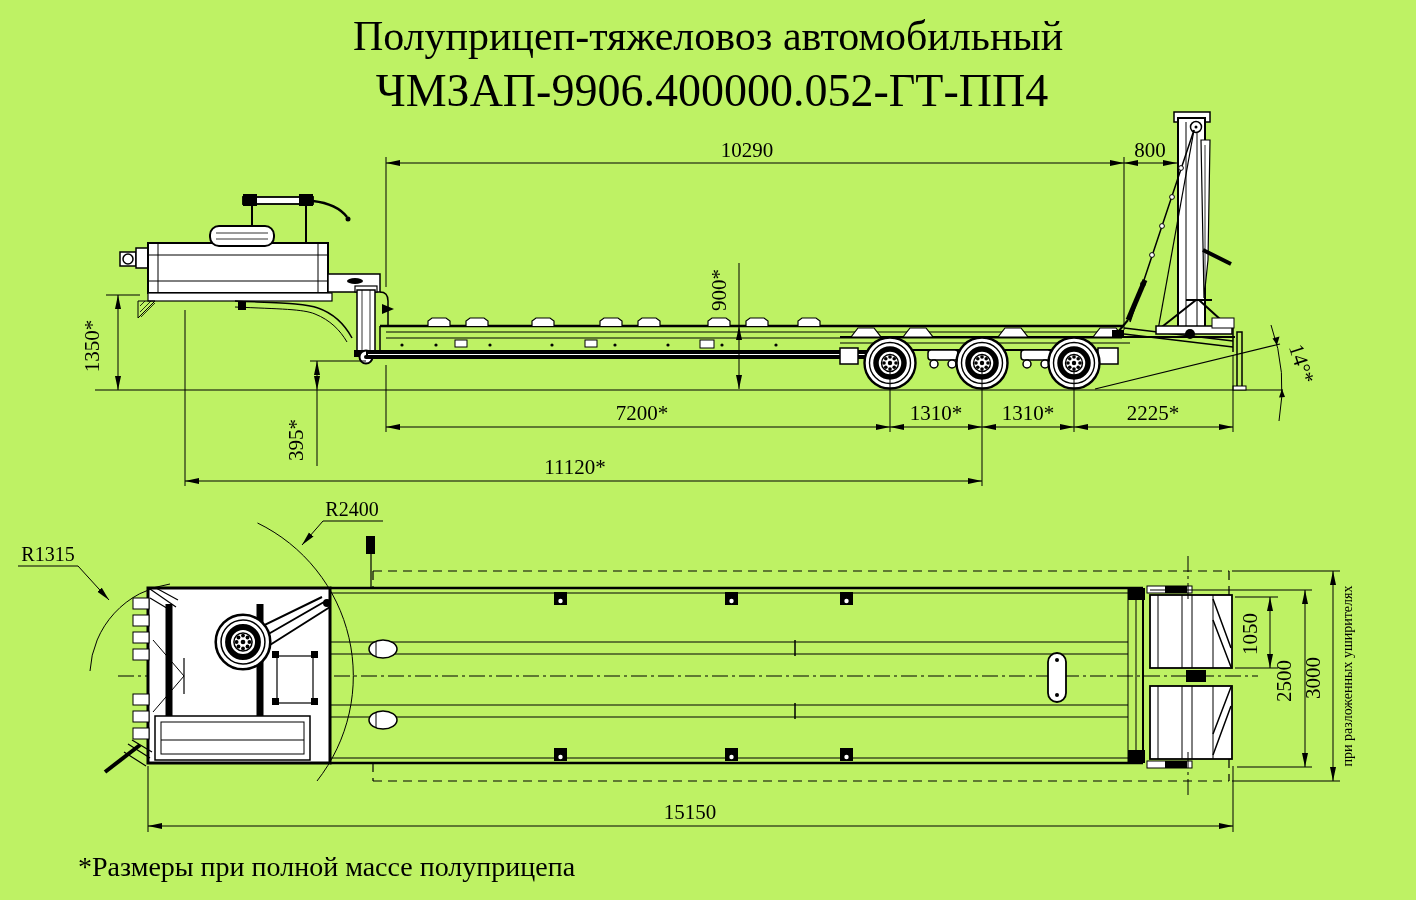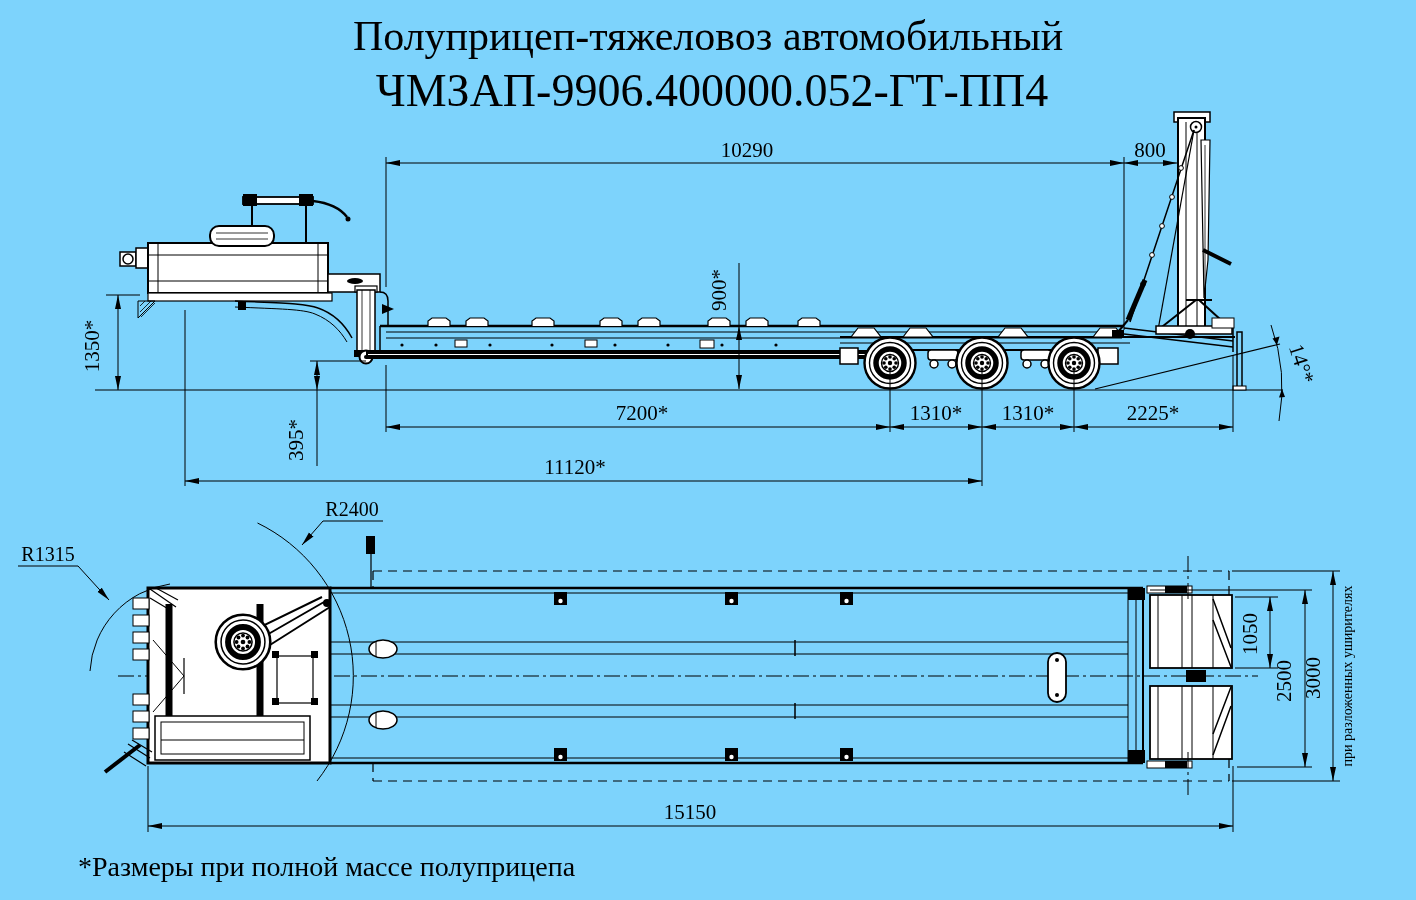--- a/index.html
+++ b/index.html
@@ -1,16 +1,16 @@
 <!DOCTYPE html>
 <html><head>
 <meta charset="utf-8">
 <style>
   html,body{margin:0;padding:0;background:#fff;}
-  .page{position:relative;width:1416px;height:900px;background:#7dd3fc;overflow:hidden;
+  .page{position:relative;width:1416px;height:900px;background:#bef264;overflow:hidden;
         font-family:"Liberation Serif", serif;}
   svg{position:absolute;left:0;top:0;}
   svg text{fill:#000;font-family:"Liberation Serif", serif;}
   .s08{stroke:#000;stroke-width:.8;fill:none}
   .s1{stroke:#000;stroke-width:1;fill:none}
   .s12{stroke:#000;stroke-width:1.2;fill:none}
   .s15{stroke:#000;stroke-width:1.5;fill:none}
   .s2{stroke:#000;stroke-width:2;fill:none}
   .s25{stroke:#000;stroke-width:2.5;fill:none}
   .s4{stroke:#000;stroke-width:4;fill:none}

